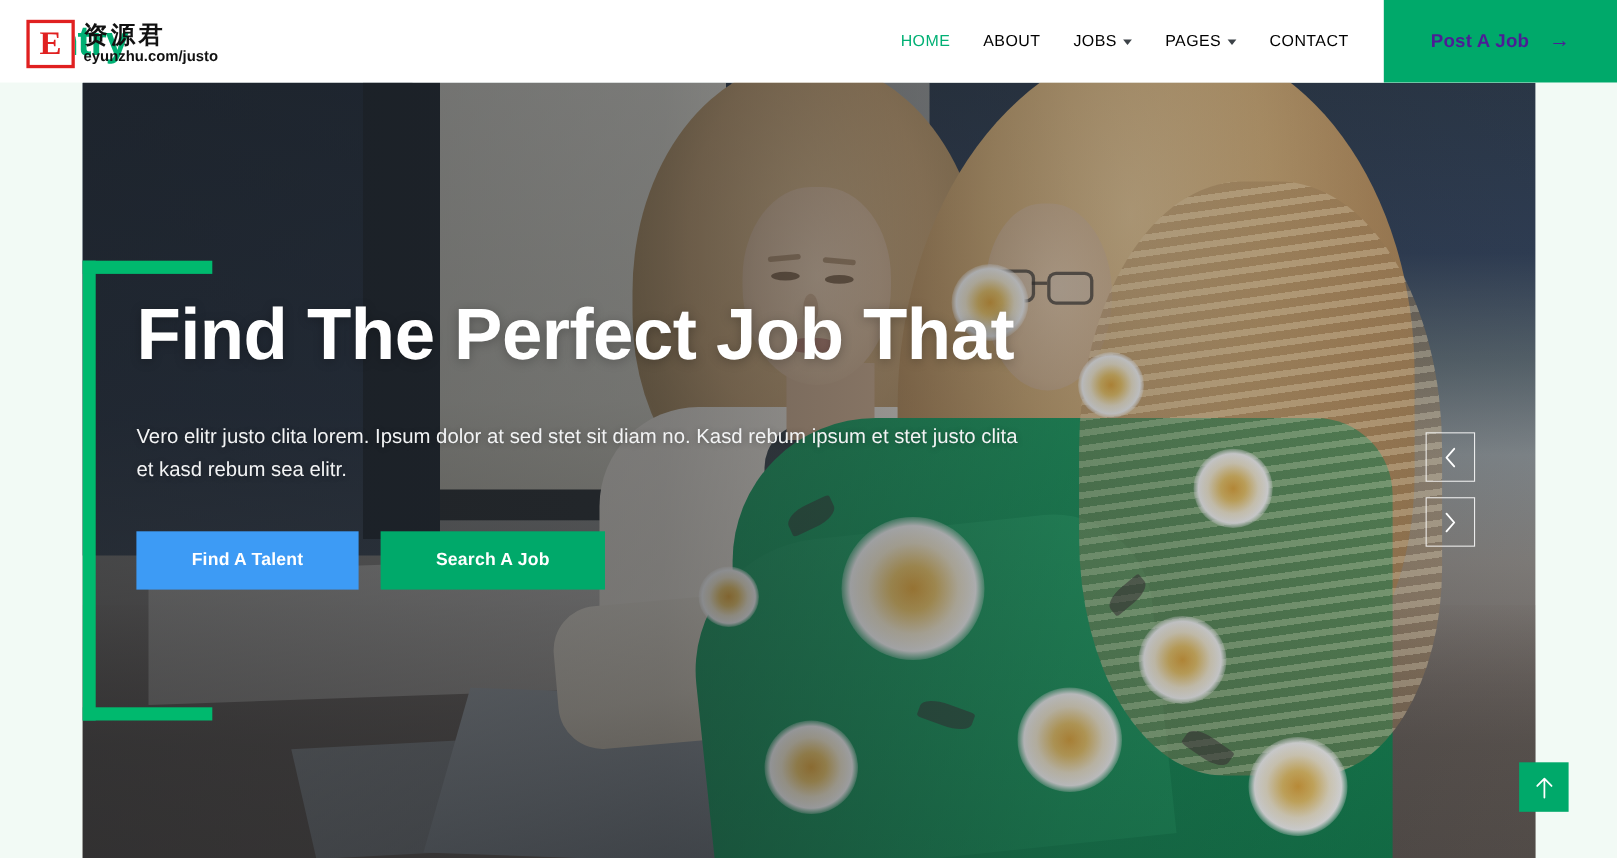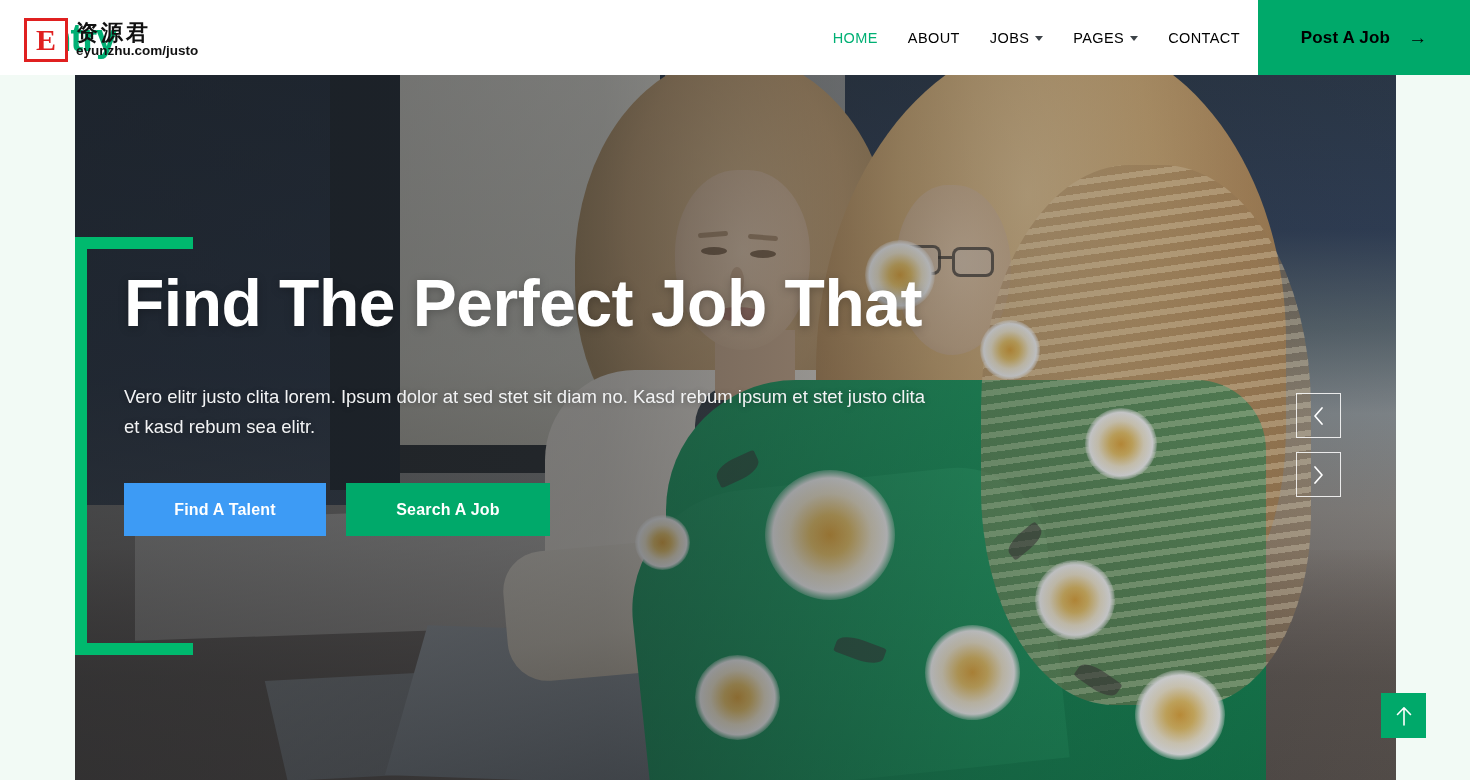--- a/index.html
+++ b/index.html
@@ -38,34 +38,34 @@
     font-family:"DejaVu Sans", sans-serif; font-size:22px; font-weight:bold;
     color:#111; letter-spacing:3px; line-height:1.05;
   }
   .wm-url {
     font-size:13.5px; font-weight:bold; color:#111; letter-spacing:0px;
     line-height:1.1;
   }
 
   .nav {
     flex:1; display:flex; align-items:center; justify-content:flex-end;
-    gap:30px; padding-right:18px;
+    gap:30px; padding-right:32px;
   }
   .nav-item {
     font-size:14.5px; letter-spacing:.4px; color:#000000; cursor:pointer;
     display:flex; align-items:center; gap:6px; white-space:nowrap;
   }
   .nav-item.active { color:#00b074; }
   .chev {
     width:0; height:0; border-left:4.5px solid transparent;
     border-right:4.5px solid transparent; border-top:5.5px solid #3d4348;
     margin-top:2px;
   }
   .post-btn {
-    width:212px; background:#00a96a; color:#000000; display:flex;
+    width:212px; background:#00a96a; color:#4c1d95; display:flex;
     align-items:center; justify-content:center; gap:18px; cursor:pointer;
     font-size:17px; font-weight:bold; letter-spacing:.2px;
   }
   .post-arrow { font-size:19px; line-height:1; }
 
   
   .hero {
     position:absolute; left:75px; top:75px; width:1321px; height:705px;
     overflow:hidden;
   }

